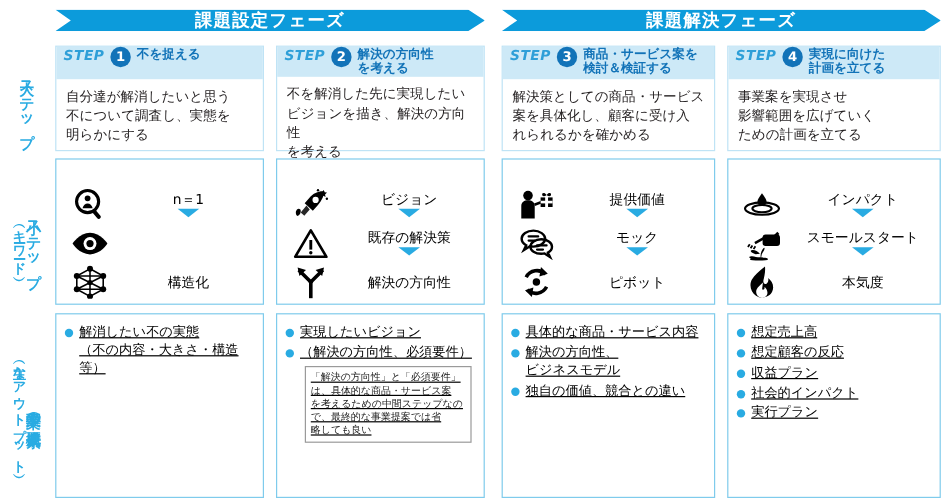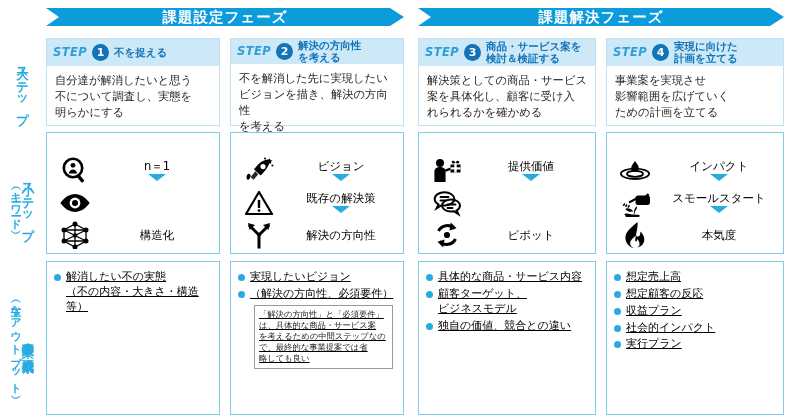--- a/index.html
+++ b/index.html
@@ -90,21 +90,20 @@
     height: 88px;
     border: 1px solid #BFE3F5;
     background: #fff;
     display: flex;
     flex-direction: column;
   }
   .step-head {
     background: #CDE9F7;
     height: 32px;
     display: flex;
-    align-items: center;
     padding: 0 6px;
     gap: 5px;
   }
   .step-word {
     color: #2E9FD8;
     font-size: 11.5px;
     font-weight: bold;
     font-style: italic;
     letter-spacing: 0.4px;
   }
@@ -442,20 +441,24 @@
                   <g fill="none" stroke="#000" stroke-width="2">
                     <path d="M13.5 3.2c-5.4 0-9.8 3-9.8 6.8 0 2.2 1.5 4.2 3.8 5.4L5.6 19.4l5-3.2c0.9 0.2 1.9 0.3 2.9 0.3 5.4 0 9.8-3 9.8-6.5S18.9 3.2 13.5 3.2z"></path>
                     <path d="M20 10.4c5 0 9 2.8 9 6.2 0 2-1.3 3.8-3.4 4.9l1.7 3.6-4.5-2.9c-0.8 0.2-1.8 0.3-2.8 0.3-5 0-9-2.7-9-5.9s4-6.2 9-6.2z"></path>
                   </g>
                   <g stroke="#000" stroke-width="1.8" stroke-linecap="round">
                     <path d="M9.5 8h8M9.5 11.5h5"></path>
                     <path d="M16.5 15.5h8M16.5 19h5"></path>
                   </g>
                 </svg>
             </span>
+            <div class="kwlabelwrap">
+              <span class="kwtext">モック</span>
+              <span class="tri"></span>
+            </div>
           </div>
           <div class="kwrow">
             <span class="kwicon">
               <svg width="30" height="28" viewBox="0 0 30 28">
                   <g fill="none" stroke="#000" stroke-width="3">
                     <path d="M22.5 7.5A10 10 0 0 0 6.5 10"></path>
                     <path d="M7.5 20.5A10 10 0 0 0 23.5 18"></path>
                   </g>
                   <path d="M18.8 1.5 L24.5 7.2 L17.5 9.5 Z" fill="#000"></path>
                   <path d="M11.2 26.5 L5.5 20.8 L12.5 18.5 Z" fill="#000"></path>
@@ -468,21 +471,21 @@
           </div>
         </div>
 
         <div class="outbox">
           <div class="outitem">
             <span class="dot"></span>
             <span class="txt">具体的な商品・サービス内容</span>
           </div>
           <div class="outitem">
             <span class="dot"></span>
-            <span class="txt">顧客ターゲット、
+            <span class="txt">解決の方向性、
 ビジネスモデル</span>
           </div>
           <div class="outitem">
             <span class="dot"></span>
             <span class="txt">独自の価値、競合との違い</span>
           </div>
         </div>
       </div>
 
       <div class="stepcol">

